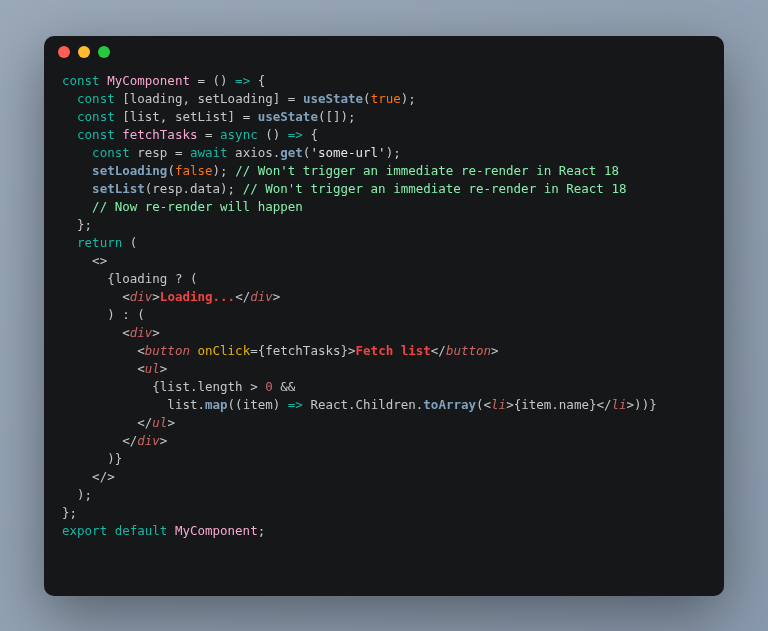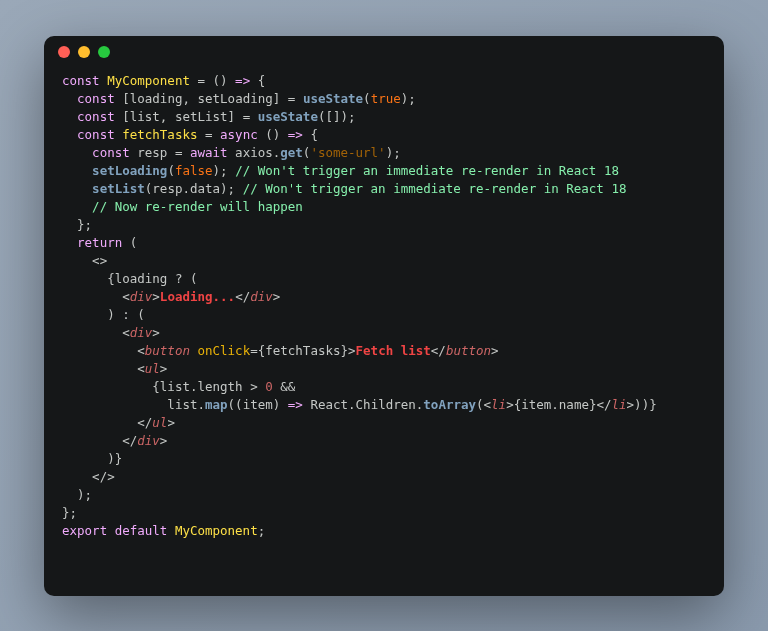--- a/index.html
+++ b/index.html
@@ -39,33 +39,33 @@
   .dot.green { background: #27c93f; }
   .code {
     flex: 1;
     padding: 4px 18px 18px 18px;
     font-size: 12.5px;
     line-height: 18px;
     color: #c5c8c6;
     white-space: pre;
     overflow: hidden;
   }
-  .kw { color: #f0abfc; }      
+  .kw { color: #14b8a6; }      
   .fn { color: #81a2be; font-weight: bold; }      
   .id { color: #c5c8c6; }      
   .punc { color: #c5c8c6; }
   .op { color: #c5c8c6; }
-  .str { color: #a16207; }     
+  .str { color: #e5e5e5; }     
   .bool { color: #f97316; }    
   .num { color: #cc6666; }
   .cmt { color: #86efac; }     
   .tag { color: #cc6666; font-style: italic; }     
   .attr { color: #eab308; text-align: center; }    
   .txt { color: #ef4444; font-weight: bold; }
-  .ylw { color: #fde047; }
+  .ylw { color: #f9a8d4; }
 </style>
 </head>
 <body>
 
 <div class="window">
   <div class="titlebar">
     <div class="dot red"></div>
     <div class="dot yellow"></div>
     <div class="dot green"></div>
   </div>

